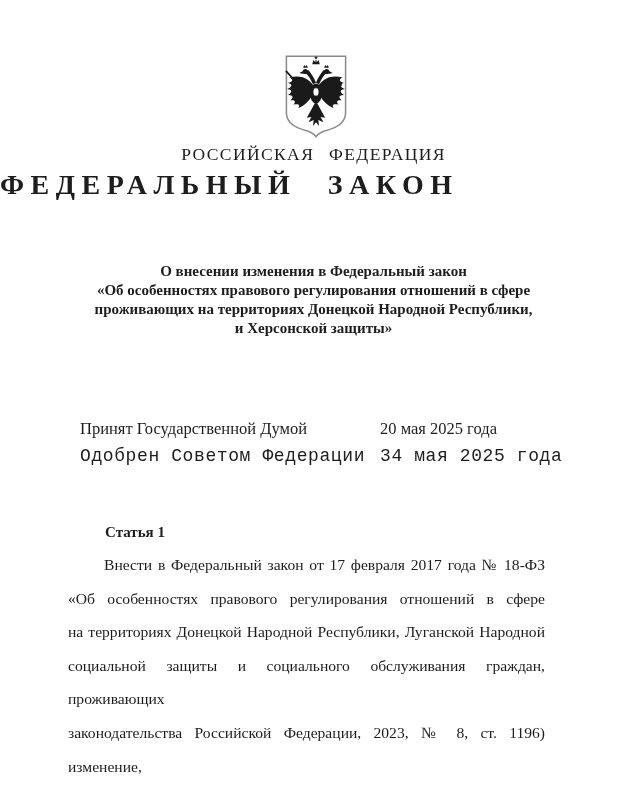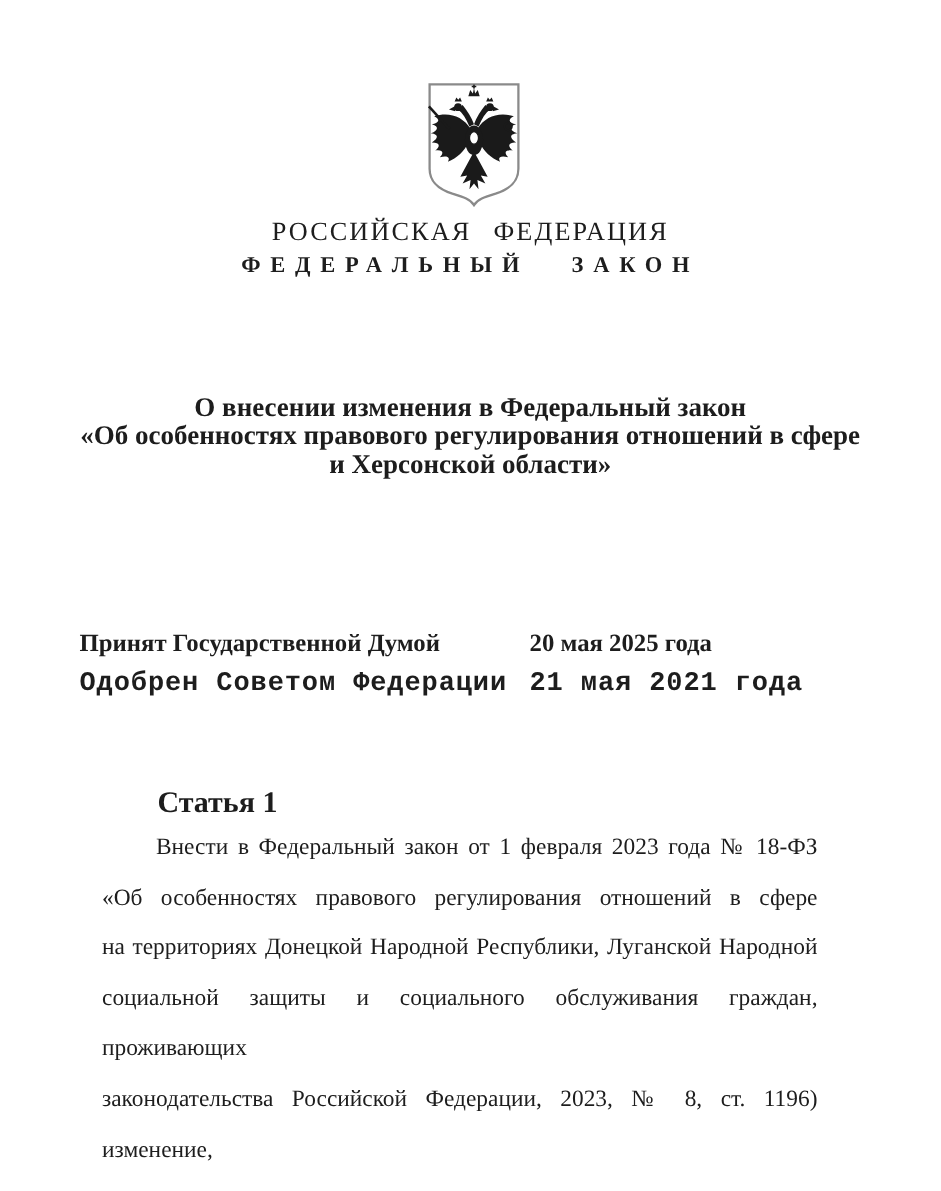--- a/index.html
+++ b/index.html
@@ -7,36 +7,36 @@
     position:relative;width:627px;height:794px;margin:0 auto;background:#ffffff;
     font-family:"Liberation Serif",serif;color:#1d1d1d;overflow:hidden;
   }
   .emblem{position:absolute;left:278px;top:54px;width:76px;height:85px;}
   .emblem svg{width:100%;height:100%;display:block;}
   .country{
     position:absolute;top:144px;left:0;width:100%;text-align:center;
     font-size:17.5px;letter-spacing:1.4px;word-spacing:9px;white-space:nowrap;
   }
   .doctype{
-    position:absolute;top:169px;left:0;width:100%;text-align:center;
-    font-size:15px;font-weight:bold;letter-spacing:6.5px;word-spacing:18px;white-space:nowrap;
+    position:absolute;top:169px;left:0;width:100%;
+    font-size:28px;font-weight:bold;letter-spacing:6.5px;word-spacing:18px;white-space:nowrap;
   }
   .law-title{
     position:absolute;top:262px;left:40px;width:547px;text-align:center;
-    font-weight:bold;font-size:18px;line-height:19px;
+    font-weight:bold;font-size:15px;line-height:19px;
   }
-  .adoption{position:absolute;top:419px;left:53px;width:478px;font-weight:bold;}
+  .adoption{position:absolute;top:419px;left:80px;width:478px;}
   .adopt-row{position:relative;height:27px;}
   .adopt-label{position:absolute;left:0;top:0;white-space:nowrap;}
   .adopt-date{position:absolute;left:300px;top:0;white-space:nowrap;}
   .row-serif{font-family:"Liberation Serif",serif;font-size:16.5px;}
   .row-mono{font-family:"Liberation Mono","DejaVu Sans Mono",monospace;font-size:18px;letter-spacing:0.6px;}
   .article-heading{
     position:absolute;top:524px;left:68px;width:477px;
-    font-weight:bold;font-size:20px;text-indent:37px;
+    font-weight:bold;font-size:15px;text-indent:37px;
   }
   .bodytext{
     position:absolute;top:548px;left:68px;width:477px;
     font-size:15.6px;line-height:33.6px;
   }
   .bline{text-align:justify;text-align-last:justify;}
   .bline.indent{text-indent:36px;}
 </style>
 </head>
 <body>
@@ -70,37 +70,38 @@
     </svg>
   </div>
 
   <div class="country">РОССИЙСКАЯ ФЕДЕРАЦИЯ</div>
 
   <div class="doctype">ФЕДЕРАЛЬНЫЙ ЗАКОН</div>
 
   <div class="law-title" id="law-title">
       <div>О внесении изменения в Федеральный закон</div>
       <div>«Об особенностях правового регулирования отношений в сфере</div>
-      <div>и Херсонской области»</div>
+      <div>проживающих на территориях Донецкой Народной Республики,</div>
+      <div>и Херсонской защиты»</div>
     </div>
 
   <div class="adoption" id="adoption">
       <div class="adopt-row row-serif">
         <span class="adopt-label">Принят Государственной Думой</span>
         <span class="adopt-date">20 мая 2025 года</span>
       </div>
       <div class="adopt-row row-mono">
         <span class="adopt-label">Одобрен Советом Федерации</span>
-        <span class="adopt-date">21 мая 2021 года</span>
+        <span class="adopt-date">34 мая 2025 года</span>
       </div>
     </div>
 
   <div class="article-heading">Статья 1</div>
 
   <div class="bodytext" id="bodytext">
-      <div class="bline indent"><span>Внести в Федеральный закон от 1 февраля 2023 года № 18-ФЗ</span></div>
+      <div class="bline indent"><span>Внести в Федеральный закон от 17 февраля 2017 года № 18-ФЗ</span></div>
       <div class="bline"><span>«Об особенностях правового регулирования отношений в сфере</span></div>
       <div class="bline"><span>на территориях Донецкой Народной Республики, Луганской Народной</span></div>
       <div class="bline"><span>социальной защиты и социального обслуживания граждан, проживающих</span></div>
       <div class="bline"><span>законодательства Российской Федерации, 2023, № 8, ст. 1196) изменение,</span></div>
     </div>
 
 </div>
 
 </body></html>

